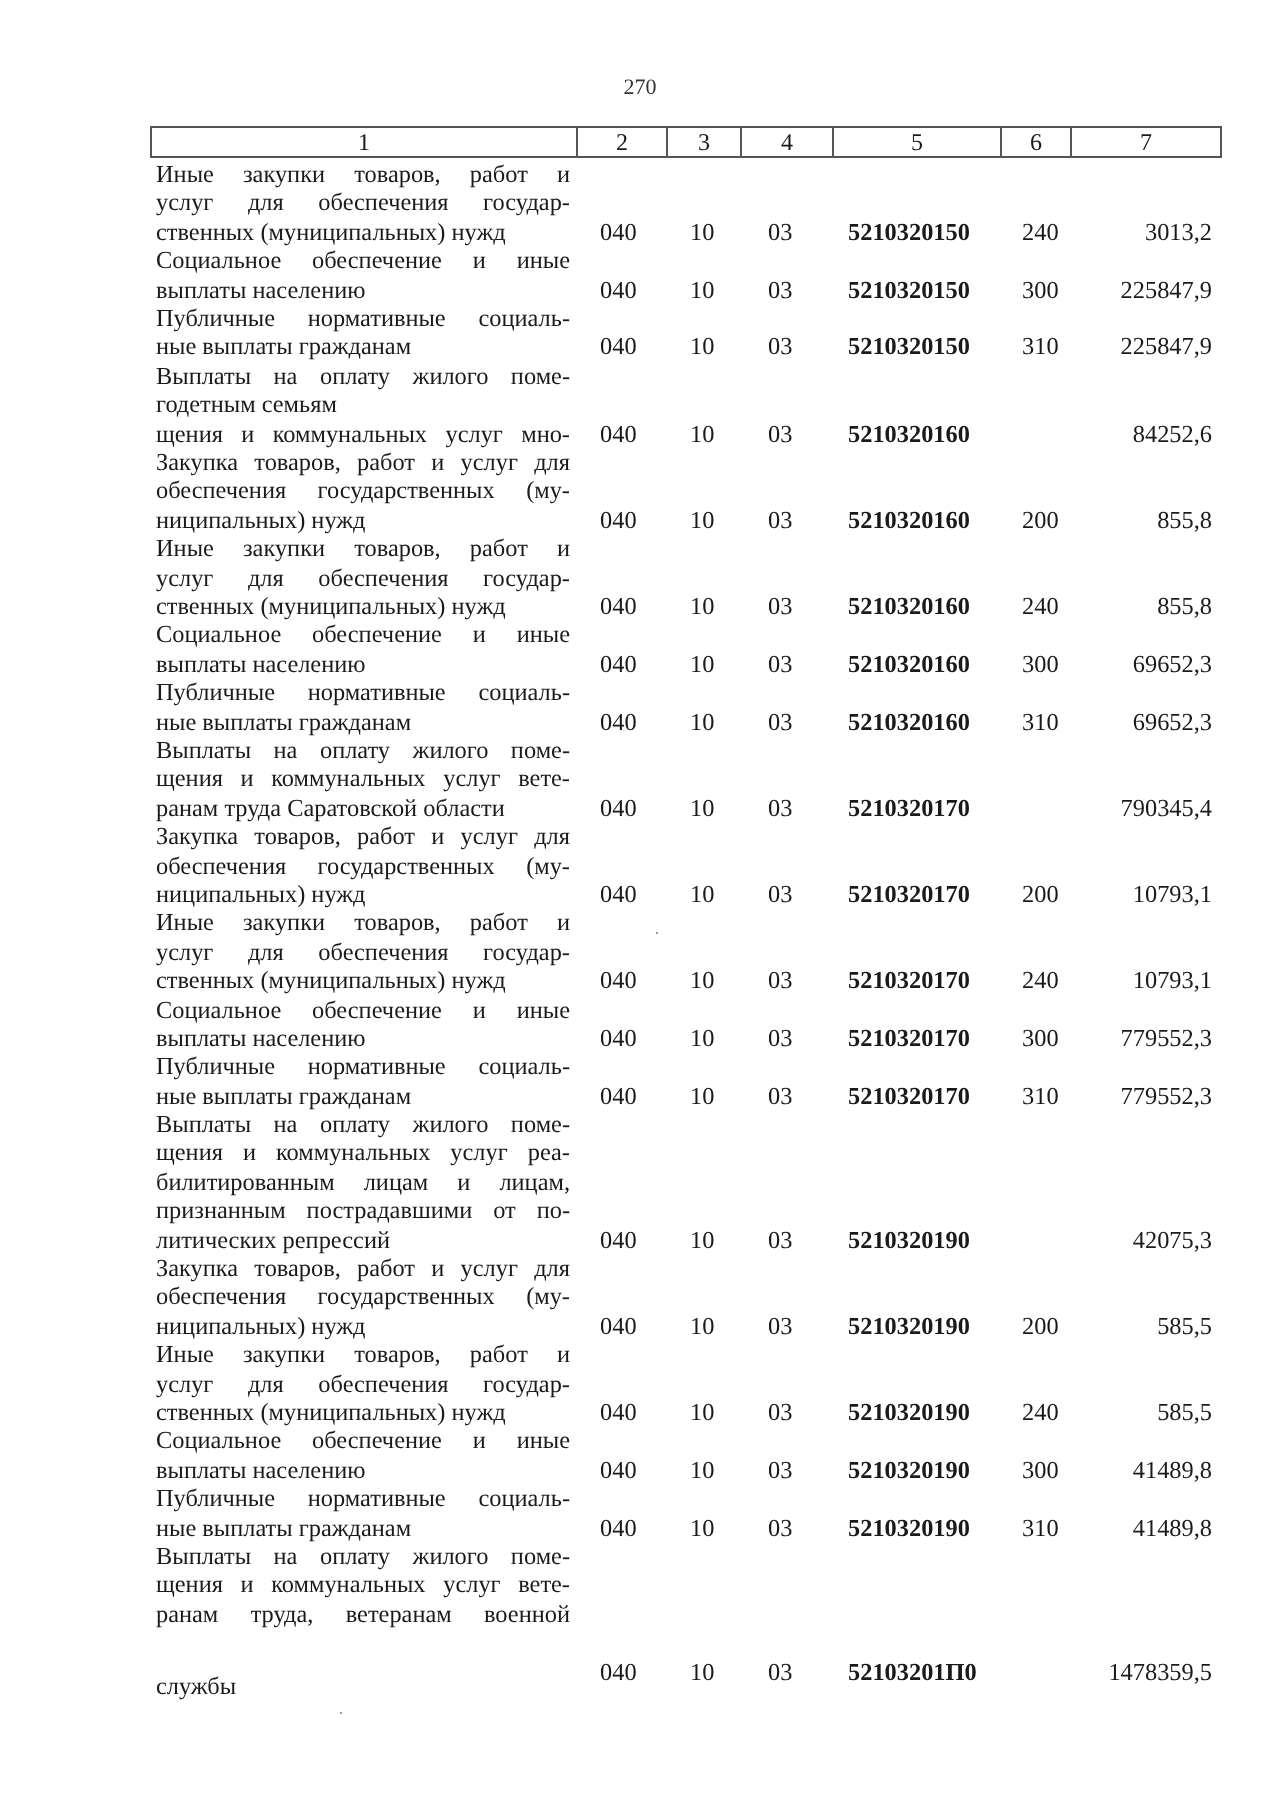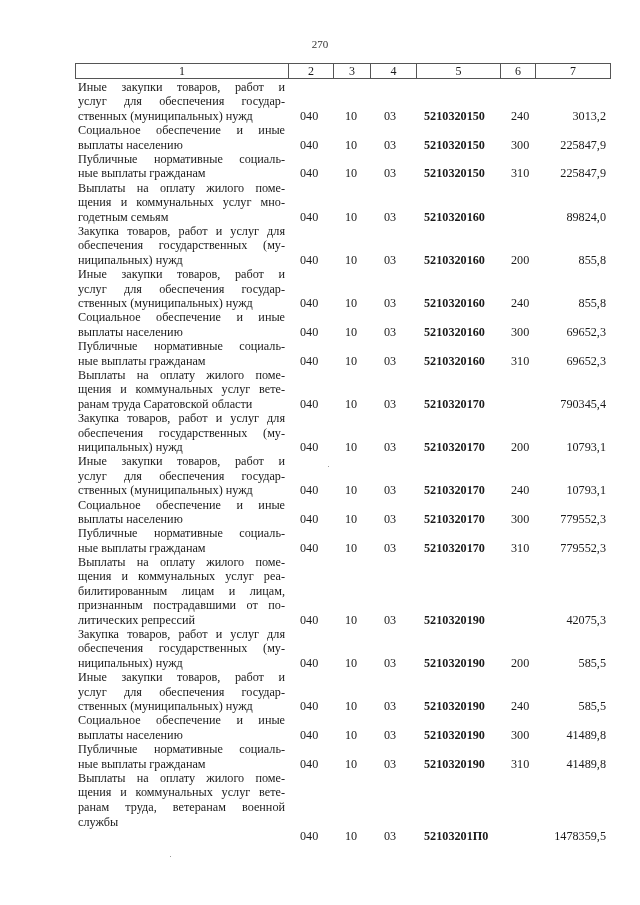--- a/index.html
+++ b/index.html
@@ -94,29 +94,29 @@
       <span class="cell c2">040</span>
       <span class="cell c3">10</span>
       <span class="cell c4">03</span>
       <span class="cell c5">5210320150</span>
       <span class="cell c6">310</span>
       <span class="cell c7">225847,9</span>
     </div>
     <div class="row" style="height: 43.2px;">
       <div class="desc" style="top: 0px;">
         <span class="line">Выплаты на оплату жилого поме-</span>
+        <span class="line last">годетным семьям</span>
         <span class="line">щения и коммунальных услуг мно-</span>
-        <span class="line last">годетным семьям</span>
       </div>
       <span class="cell c2">040</span>
       <span class="cell c3">10</span>
       <span class="cell c4">03</span>
       <span class="cell c5">5210320160</span>
       <span class="cell c6"></span>
-      <span class="cell c7">89824,0</span>
+      <span class="cell c7">84252,6</span>
     </div>
     <div class="row" style="height: 43.2px;">
       <div class="desc" style="top: 0px;">
         <span class="line">Закупка товаров, работ и услуг для</span>
         <span class="line">обеспечения государственных (му-</span>
         <span class="line last">ниципальных) нужд</span>
       </div>
       <span class="cell c2">040</span>
       <span class="cell c3">10</span>
       <span class="cell c4">03</span>
@@ -287,21 +287,21 @@
       <span class="cell c4">03</span>
       <span class="cell c5">5210320190</span>
       <span class="cell c6">310</span>
       <span class="cell c7">41489,8</span>
     </div>
     <div class="row" style="height: 72px;">
       <div class="desc" style="top: 0px;">
         <span class="line">Выплаты на оплату жилого поме-</span>
         <span class="line">щения и коммунальных услуг вете-</span>
         <span class="line">ранам труда, ветеранам военной</span>
-        <span class="line last" style="margin-top: 1px; font-family: Liberation Serif, serif;">службы</span>
+        <span class="line last" style="margin-top: 22px; font-family: Liberation Serif, serif;">службы</span>
       </div>
       <span class="cell c2">040</span>
       <span class="cell c3">10</span>
       <span class="cell c4">03</span>
       <span class="cell c5">52103201П0</span>
       <span class="cell c6"></span>
       <span class="cell c7">1478359,5</span>
     </div>
   </div>
 

